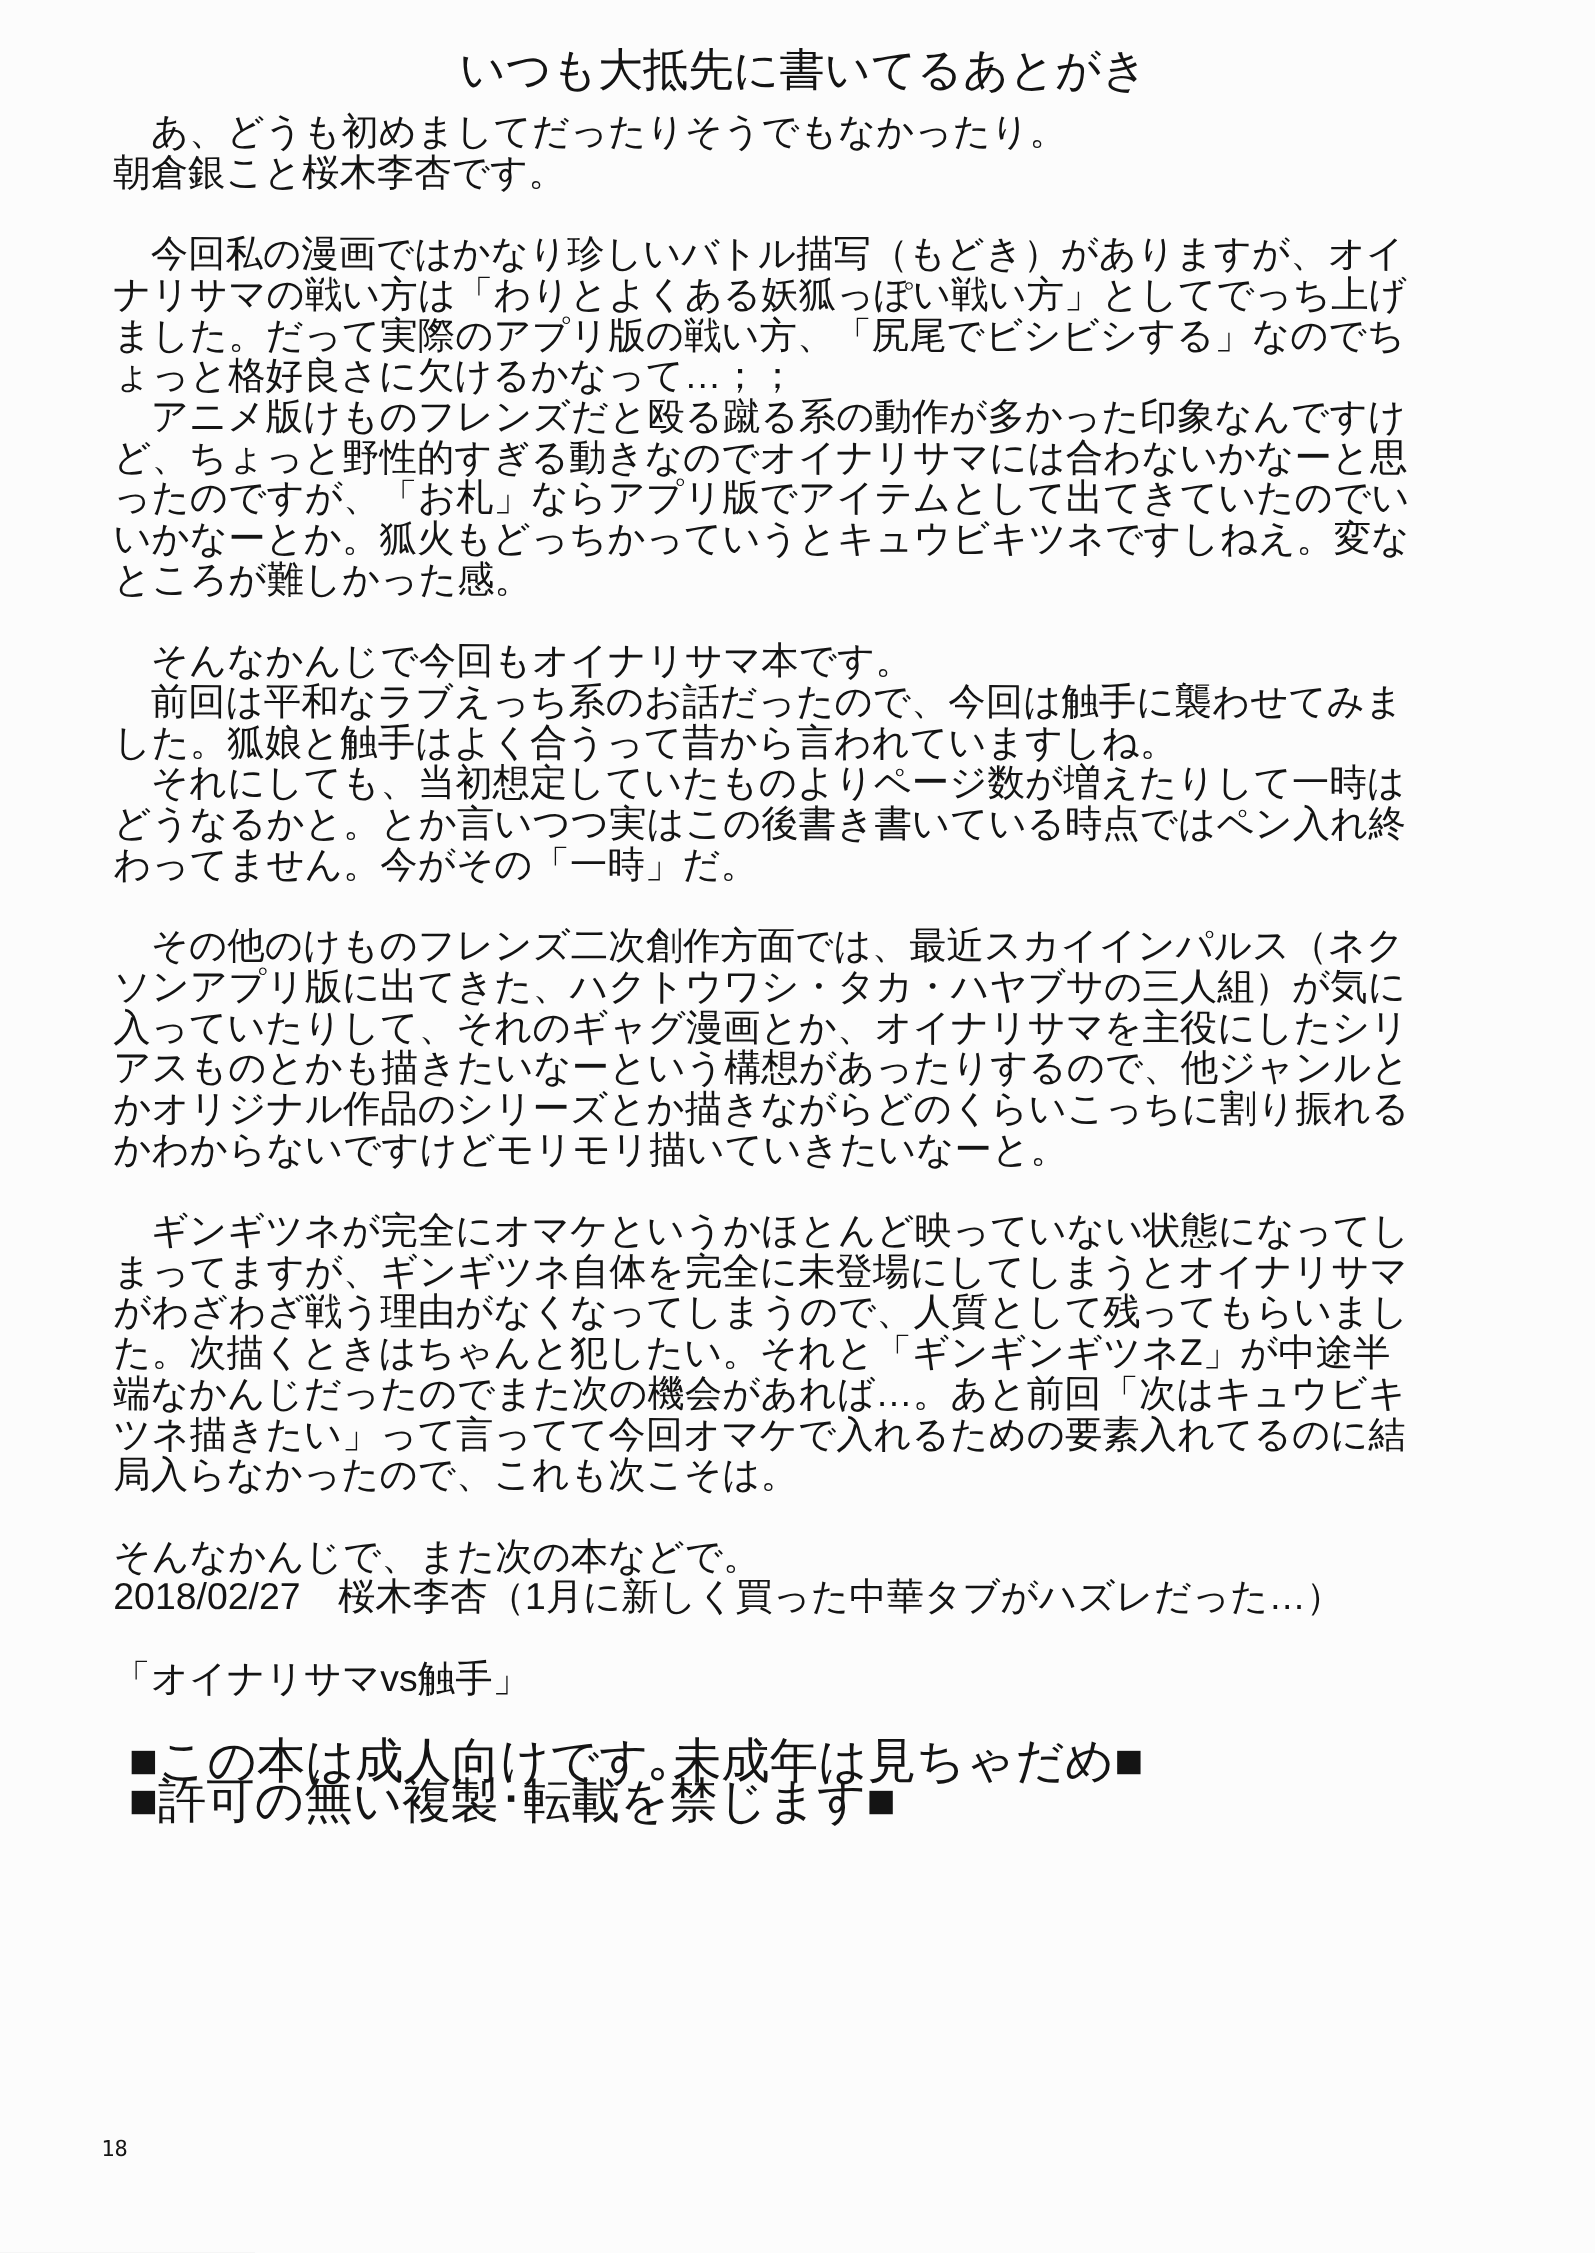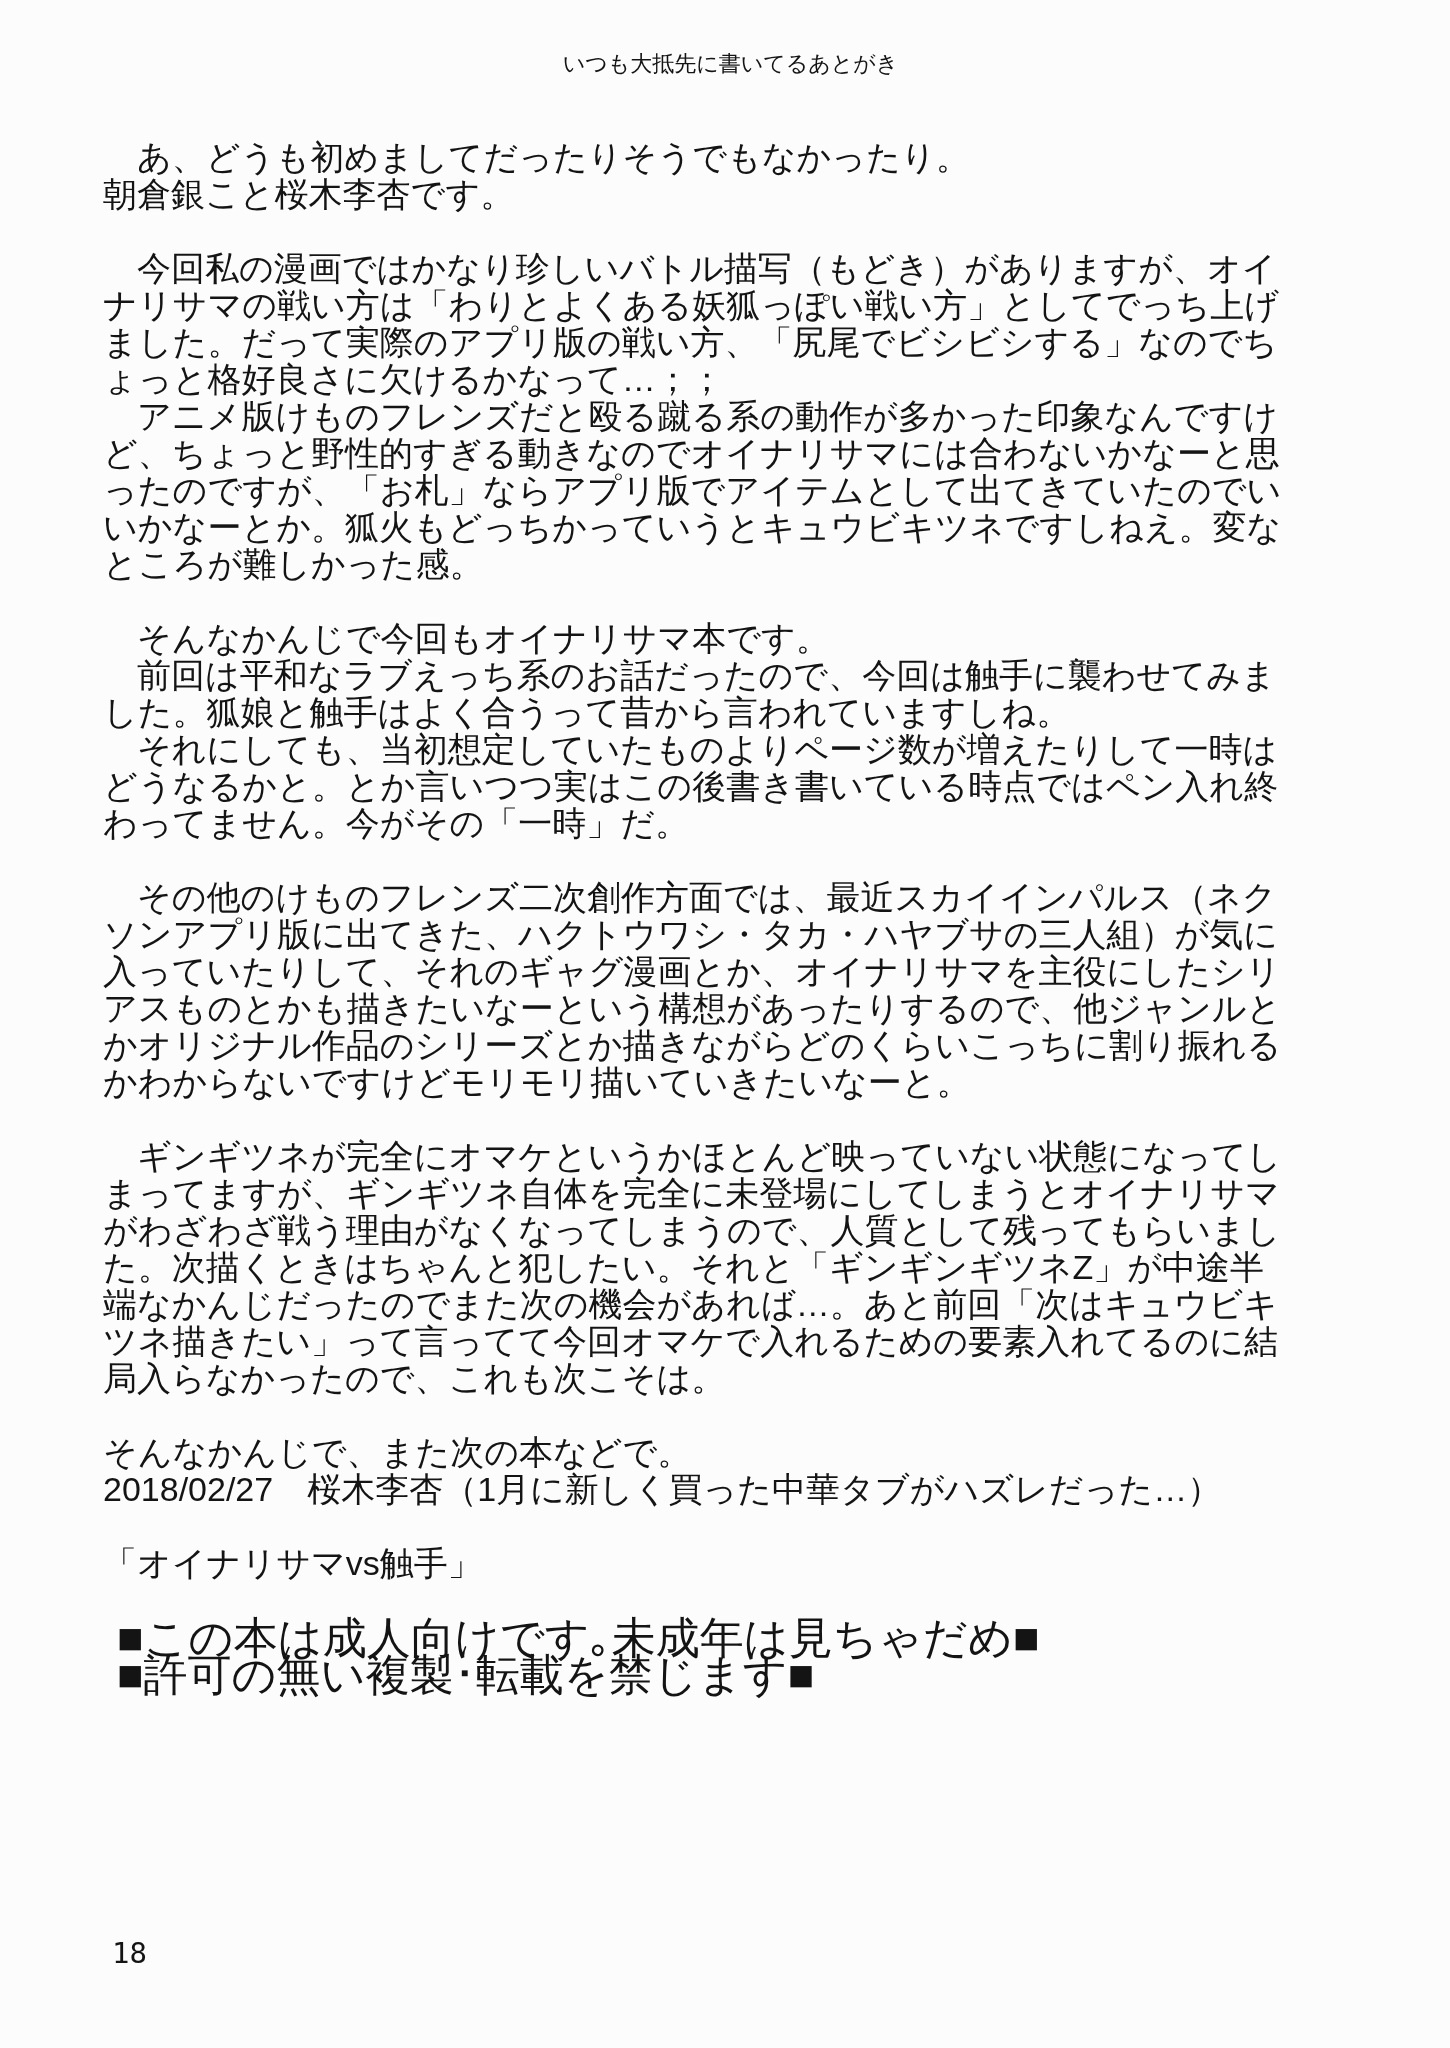--- a/index.html
+++ b/index.html
@@ -14,25 +14,25 @@
     margin: 0 auto;
     background: #fcfcfc;
     color: #141414;
     font-family: "Liberation Sans", "DejaVu Sans", sans-serif;
     overflow: hidden;
   }
   .content {
     padding: 45px 92px 0 103px;
   }
   .title {
-    font-size: 22px;
+    font-size: 41px;
     line-height: 37px;
     font-weight: 400;
     text-align: center;
-    margin: 0 0 57px 0;
+    margin: 0 0 20px 0;
   }
   .para {
     font-size: 34px;
     line-height: 37px;
     white-space: pre-wrap;
     margin: 15px 0 37px 0;
   }
   .book-title {
     font-size: 34px;
     line-height: 37px;
@@ -47,23 +47,23 @@
   }
   .warnings {
     font-size: 44px;
     line-height: 37px;
     white-space: pre;
     margin: 0 0 0 14px;
     font-weight: 500;
   }
   .page-number {
     position: absolute;
-    left: 112px;
+    left: 92px;
     bottom: 82px;
-    font-size: 29px;
+    font-size: 20px;
     line-height: 25px;
     font-family: "DejaVu Sans Mono", monospace;
   }
 </style>
 </head>
 <body>
 
 <div class="page">
   <div class="content">
 

